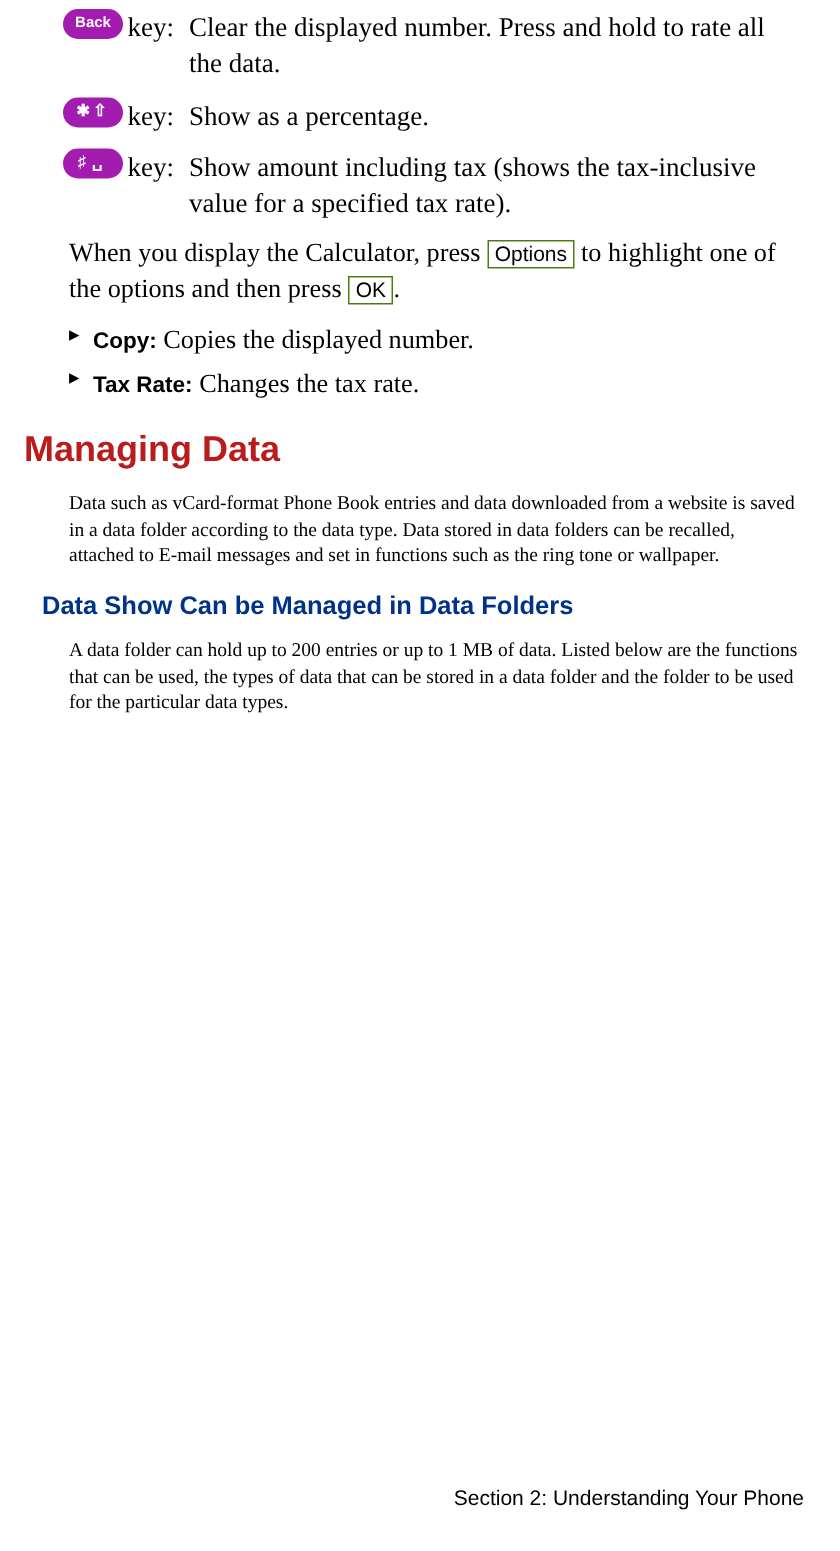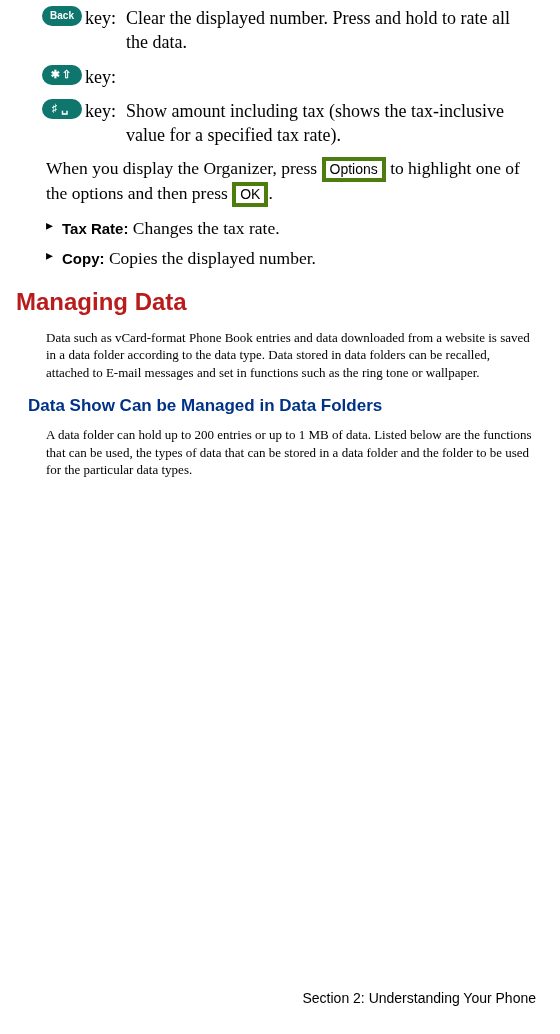--- a/index.html
+++ b/index.html
@@ -40,39 +40,39 @@
       padding-left: 2px;
       padding-right: 2px;
       flex: 0 0 auto;
     }
     .pill-key {
       display: inline-flex;
       align-items: center;
       justify-content: center;
       min-width: 40px;
       height: 18px;
-      background: #0f766e;
+      background: #a21caf;
       color: #fff;
       border-radius: 10px;
       font-family: Arial, Helvetica, sans-serif;
       font-size: 10px;
       font-weight: bold;
       padding: 10px 6px;
     }
     .pill-star {
       font-size: 11px;
       letter-spacing: 2px;
     }
     .pill-hash {
       font-size: 11px;
       letter-spacing: 4px;
     }
     .softkey {
       display: inline-block;
-      border: 4px solid #4d7c0f;
+      border: 1px solid #4d7c0f;
       font-family: Arial, Helvetica, sans-serif;
       font-size: 14px;
       padding: 0 4px;
       line-height: 1.2;
       vertical-align: baseline;
     }
     h2.sub-heading {
       font-family: Arial, Helvetica, sans-serif;
       font-size: 17px;
       font-weight: bold;
@@ -154,44 +154,45 @@
       </div>
       <div class="label-col" style="padding-left:3px;">key:</div>
       <div class="desc-col">Clear the displayed number. Press and hold to rate all the data.</div>
     </div>
 
     <div class="key-row">
       <div class="key-col">
         <span class="pill-key pill-star">✱⇧</span>
       </div>
       <div class="label-col" style="padding-left:3px;">key:</div>
+      <div class="desc-col">Show as a percentage.</div>
     </div>
 
     <div class="key-row">
       <div class="key-col">
         <span class="pill-key pill-hash">♯␣</span>
       </div>
       <div class="label-col" style="padding-left:3px;">key:</div>
       <div class="desc-col">Show amount including tax (shows the tax-inclusive value for a specified tax rate).</div>
     </div>
 
   </div>
 
 
   <p class="body-text">
-    <span>When you display the Organizer, press </span><span class="softkey">Options</span><span> to highlight one of the options and then press </span><span class="softkey">OK</span><span>.</span>
+    <span>When you display the Calculator, press </span><span class="softkey">Options</span><span> to highlight one of the options and then press </span><span class="softkey">OK</span><span>.</span>
   </p>
 
   <ul class="bullet-list">
+    <li>
+      <span class="bold-label">Copy:</span><span> Copies the displayed number.</span>
+    </li>
     <li>
       <span class="bold-label">Tax Rate:</span><span> Changes the tax rate.</span>
     </li>
-    <li>
-      <span class="bold-label">Copy:</span><span> Copies the displayed number.</span>
-    </li>
   </ul>
 
   <h1 class="main-heading">Managing Data</h1>
 
   <p class="body-text-indent">Data such as vCard-format Phone Book entries and data downloaded from a website is saved in a data folder according to the data type. Data stored in data folders can be recalled, attached to E-mail messages and set in functions such as the ring tone or wallpaper.</p>
 
   <h2 class="blue-heading">Data Show Can be Managed in Data Folders</h2>
 
   <p class="body-text-indent">A data folder can hold up to 200 entries or up to 1 MB of data. Listed below are the functions that can be used, the types of data that can be stored in a data folder and the folder to be used for the particular data types.</p>
 

